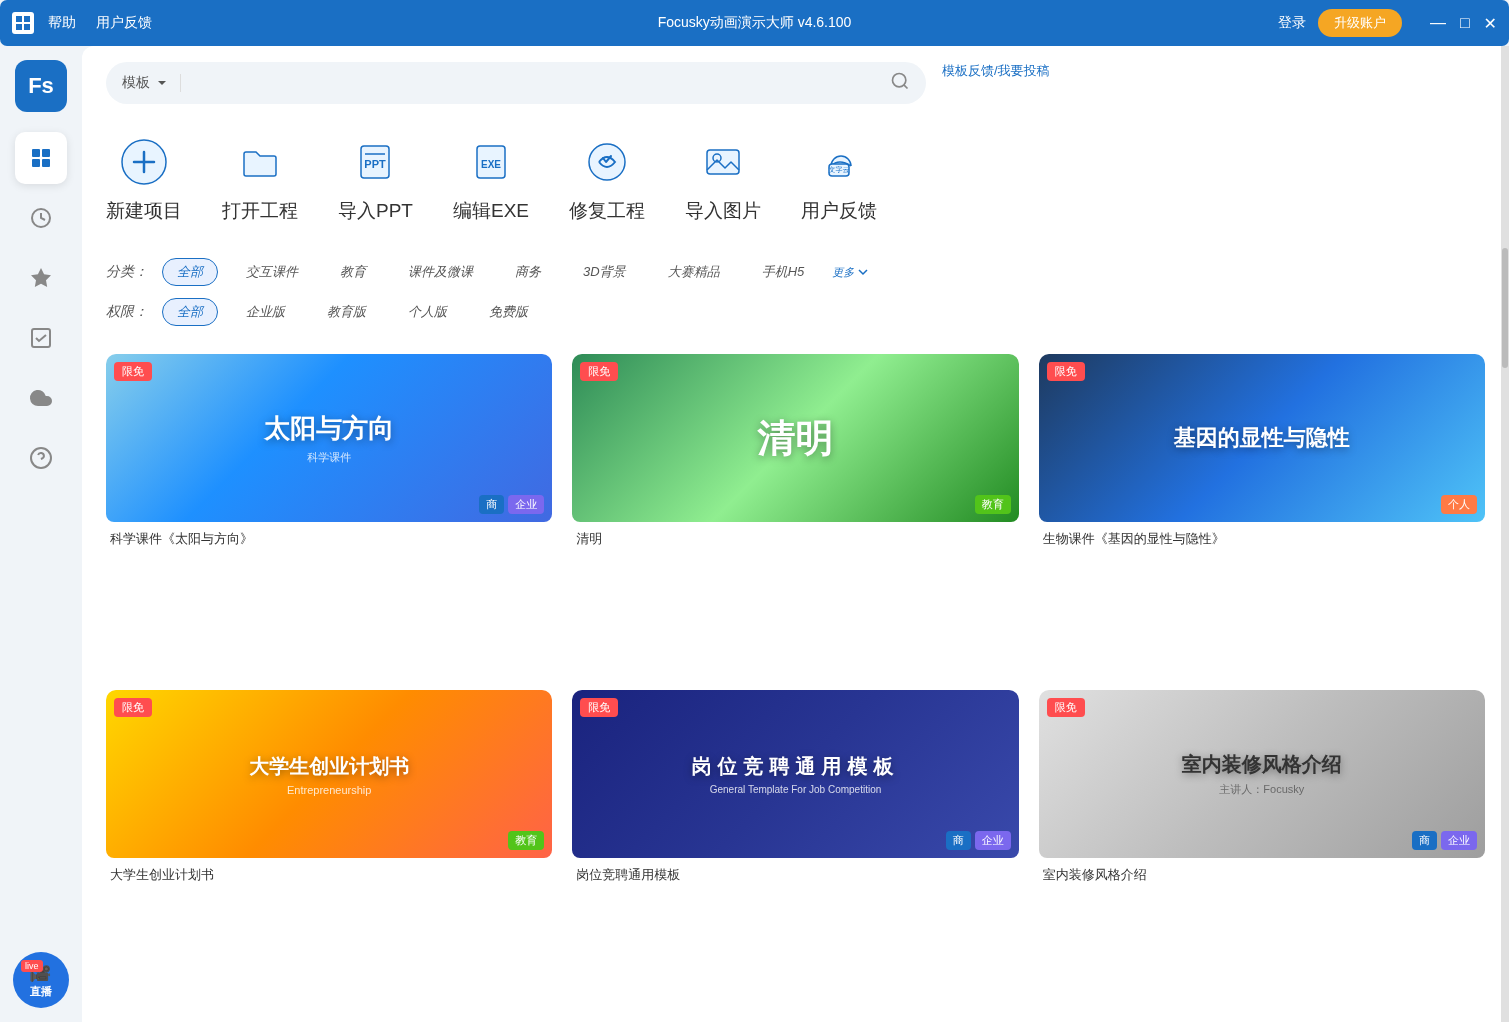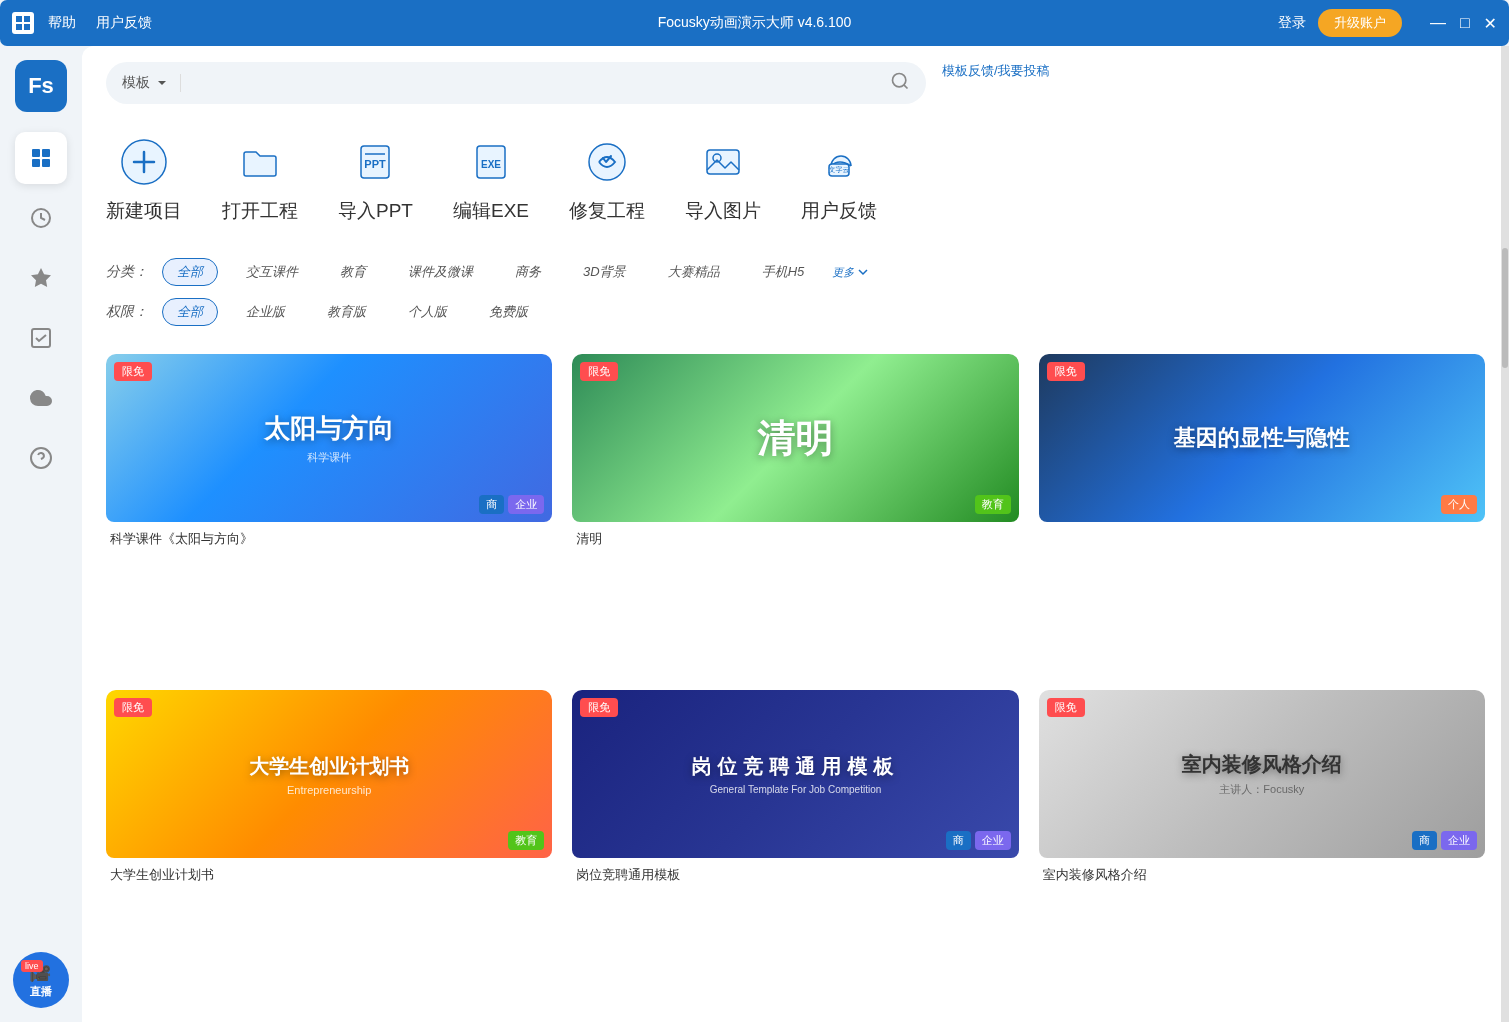--- a/index.html
+++ b/index.html
@@ -639,20 +639,21 @@
       <div class="template-card">
         <div class="template-thumbnail bg-dna">
           <div class="template-badge">限免</div>
           <div class="tpl-text-overlay">
             <div class="tpl-main-text" style="font-size:22px;">基因的显性与隐性</div>
           </div>
           <div class="template-tags">
             <span class="template-tag-item tag-geren">个人</span>
           </div>
         </div>
+        <div class="template-title">生物课件《基因的显性与隐性》</div>
       </div>
 
       <div class="template-card">
         <div class="template-thumbnail bg-startup">
           <div class="template-badge">限免</div>
           <div class="tpl-text-overlay">
             <div class="tpl-main-text" style="font-size:20px;">大学生创业计划书</div>
             <div class="tpl-sub-text">Entrepreneurship</div>
           </div>
           <div class="template-tags">

